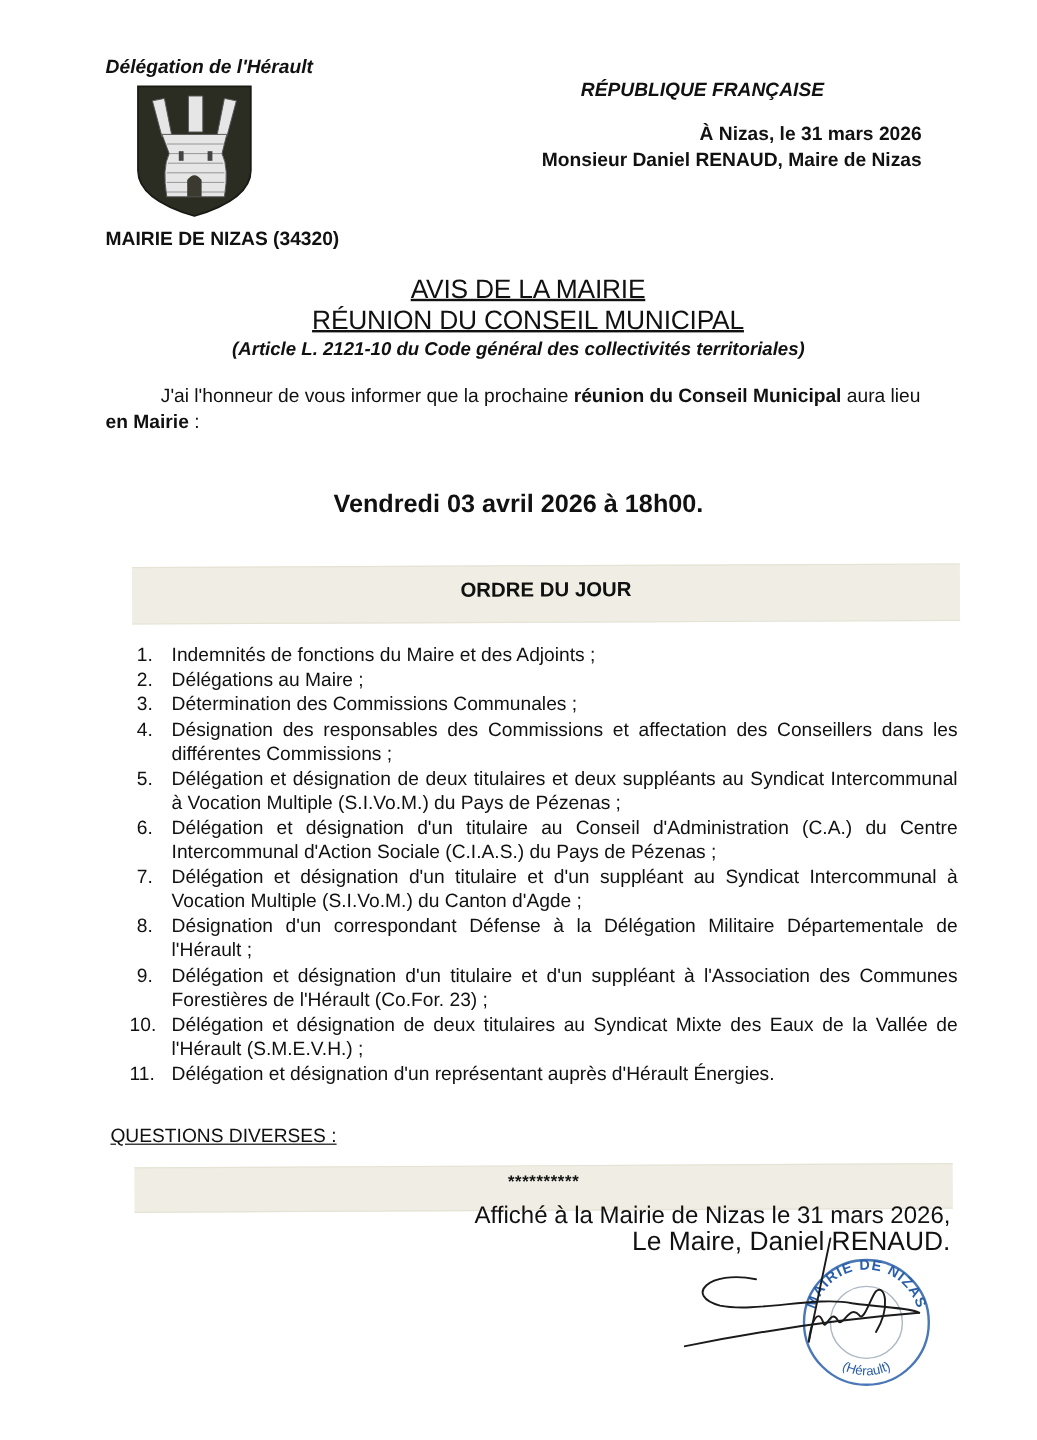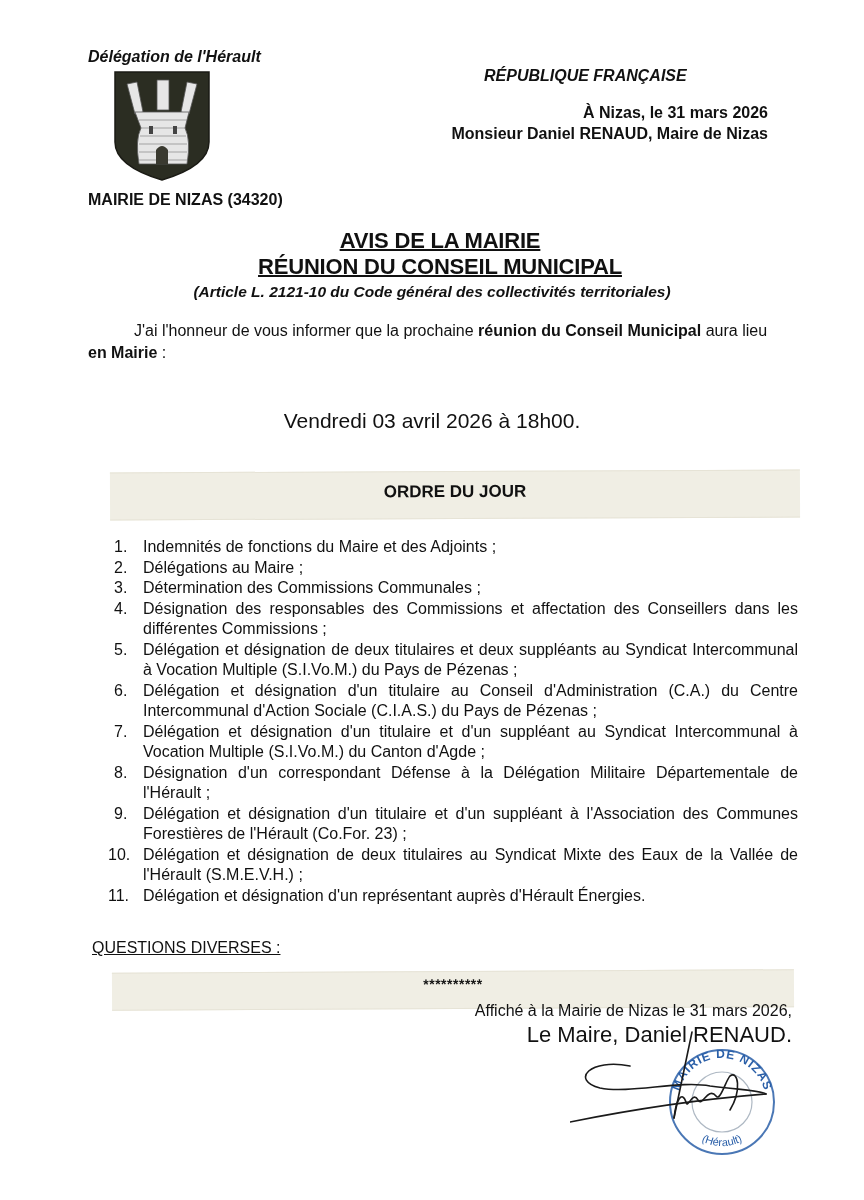--- a/index.html
+++ b/index.html
@@ -46,42 +46,42 @@
       right: 96px; top: 125px;
       font-size: 16px; font-weight: bold;
       white-space: nowrap; text-align: right; padding-left: 15px;
     }
 
     .title-block {
       left: 0; width: 864px; top: 228px;
       text-align: center;
     }
     .title-line {
-      font-size: 22px; font-weight: bold;
+      font-size: 22px; font-weight: normal;
       text-decoration: underline; text-decoration-thickness: 2px;
       line-height: 26px;
       letter-spacing: -0.2px;
       padding-left: 16px;
     }
     .subtitle {
       font-size: 15.5px; font-weight: bold; font-style: italic;
       line-height: 20px; margin-top: 2px;
     }
 
     .intro {
       left: 88px; top: 320px; width: 690px;
       font-size: 16px; line-height: 22px;
     }
     .intro .indent { display: inline-block; width: 46px; }
     .intro b { font-weight: bold; }
 
     .meeting-date {
       left: 0; width: 864px; top: 409px;
       text-align: center;
-      font-size: 21px; font-weight: normal;
+      font-size: 21px; font-weight: bold;
     }
 
     .band {
       background: #f0eee4;
       border-top: 1px solid #e6e3d6;
       border-bottom: 1px solid #e6e3d6;
     }
     .agenda-band {
       left: 110px; top: 471px; width: 690px; height: 46px;
       transform: rotate(-0.25deg);
@@ -120,21 +120,21 @@
       transform: rotate(-0.3deg);
     }
     .stars {
       width: 100%; text-align: center;
       font-size: 14px; font-weight: bold;
       padding-top: 4px; letter-spacing: 0.5px;
     }
 
     .posted {
       right: 72px; top: 1002px;
-      font-size: 16px; white-space: nowrap; text-align: right;
+      font-size: 20px; white-space: nowrap; text-align: right;
     }
     .mayor-sign {
       right: 72px; top: 1022px;
       font-size: 22px; white-space: nowrap; text-align: right;
     }
 
     .signature {
       left: 570px; top: 1030px;
       width: 240px; height: 130px;
     }

